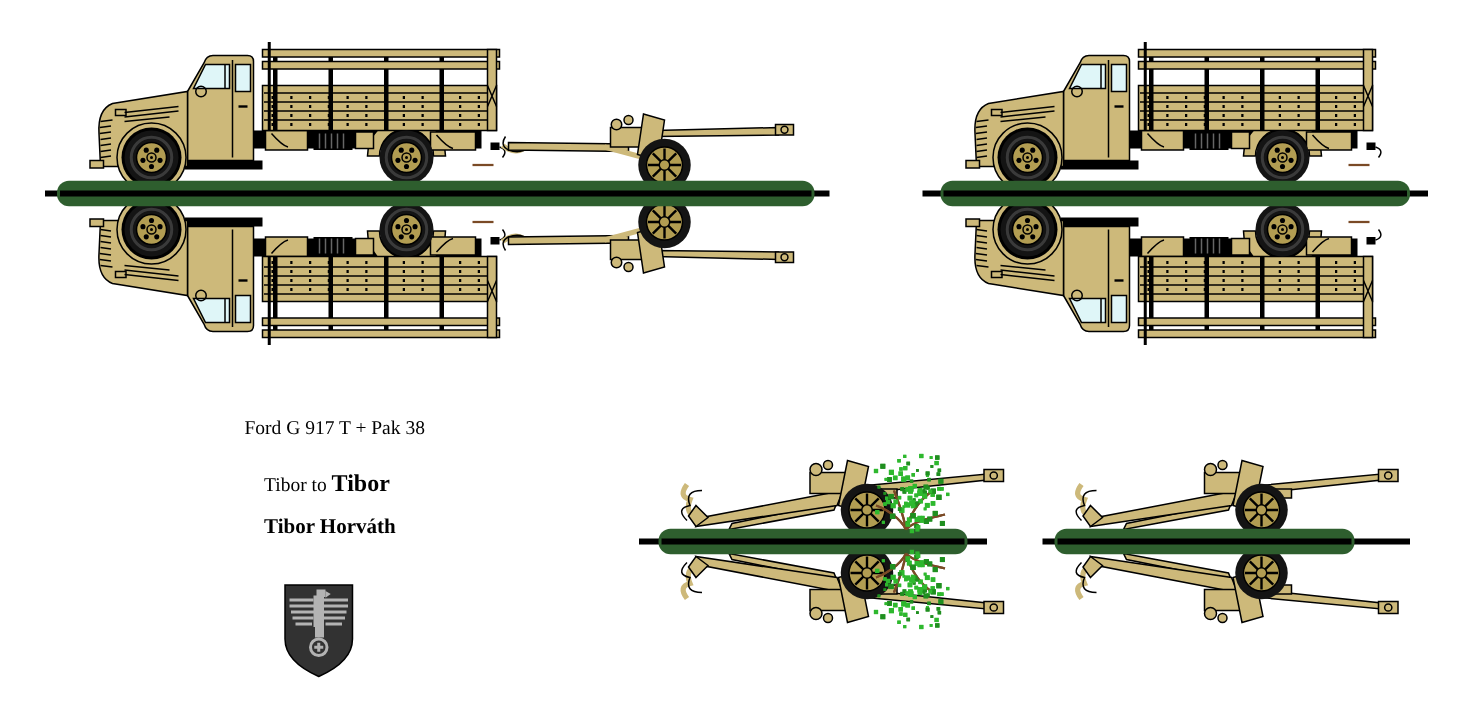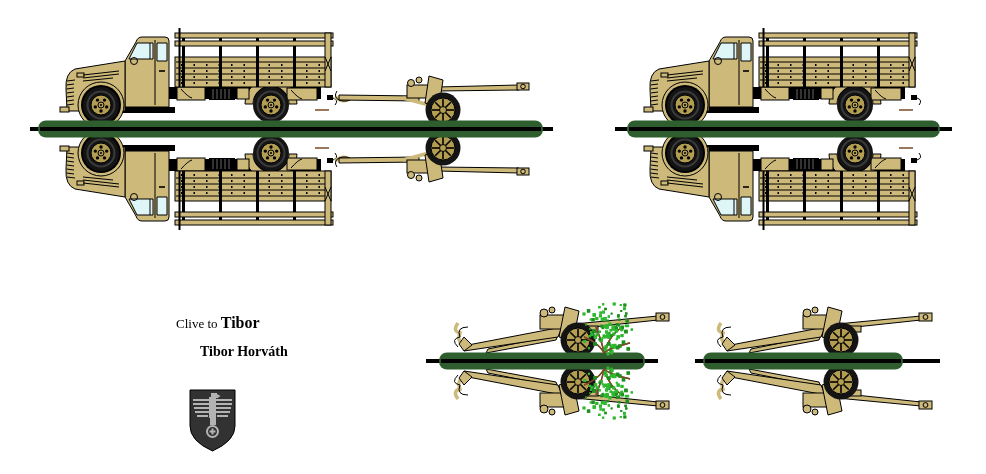--- a/index.html
+++ b/index.html
@@ -14,21 +14,21 @@
   .blk{fill:var(--outline-black,#000);}
   .gbase{fill:var(--base-green,#2e5e2e);}
   .ln{stroke:var(--outline-black,#000);stroke-width:1;fill:none;}
   .sandln{stroke:var(--body-sand,#cdb97a);stroke-width:3.5;fill:none;}
   .branch{stroke:var(--branch-brown,#7a4a26);stroke-width:1.5;fill:none;}
   
   .txt{position:absolute;color:#000;white-space:nowrap;}
   #title{left:163px;top:277px;font-size:13px;}
   #thanks{left:176px;top:314px;font-size:13px;}
   #thanks .big{font-size:16px;font-weight:bold;}
-  #author{left:176px;top:344px;font-size:14px;font-weight:bold;margin-left:24px;}
+  #author{left:176px;top:344px;font-size:14px;font-weight:bold;}
   #emblem{position:absolute;left:189px;top:389px;width:47px;height:64px;}
 </style>
 </head>
 <body>
 
 <div id="stage">
 
   <svg width="986" height="474" viewBox="0 0 986 474">
     <defs>
 
@@ -317,21 +317,22 @@
       <g>
         <use href="#gun-deployed" transform="scale(1,-1) translate(0,-8)"></use>
       </g>
       <use href="#gun-deployed" transform="translate(0,-8)"></use>
       <rect class="blk" x="-20" y="-2" width="245" height="4"></rect>
       <rect class="gbase" x="-12" y="-8.5" width="200" height="17" rx="8"></rect>
       <rect class="blk" x="-10" y="-2" width="196" height="4"></rect>
     </g>
   </svg>
 
-  <div class="txt" id="thanks"><span>Clive to </span><span class="big">Tibor</span></div>
+  <div class="txt" id="title">Ford G 917 T + Pak 38</div>
+  <div class="txt" id="thanks"><span>Tibor to </span><span class="big">Tibor</span></div>
   <div class="txt" id="author">Tibor Horváth</div>
 
   <svg id="emblem" viewBox="0 0 47 64">
     <path d="M1,1 H46 V37 Q46 52 23.5 62 Q1 52 1 37 Z" fill="var(--shield-dark,#323232)" stroke="#000" stroke-width="1"></path>
     <g fill="var(--eagle-gray,#b3b3b3)">
       <rect x="4" y="10" width="16" height="2"></rect>
         <rect x="4" y="14" width="17" height="2"></rect>
       <rect x="5" y="18" width="16" height="2"></rect>
         <rect x="6" y="22" width="14" height="2"></rect>
       <rect x="8" y="26" width="11" height="2"></rect>

